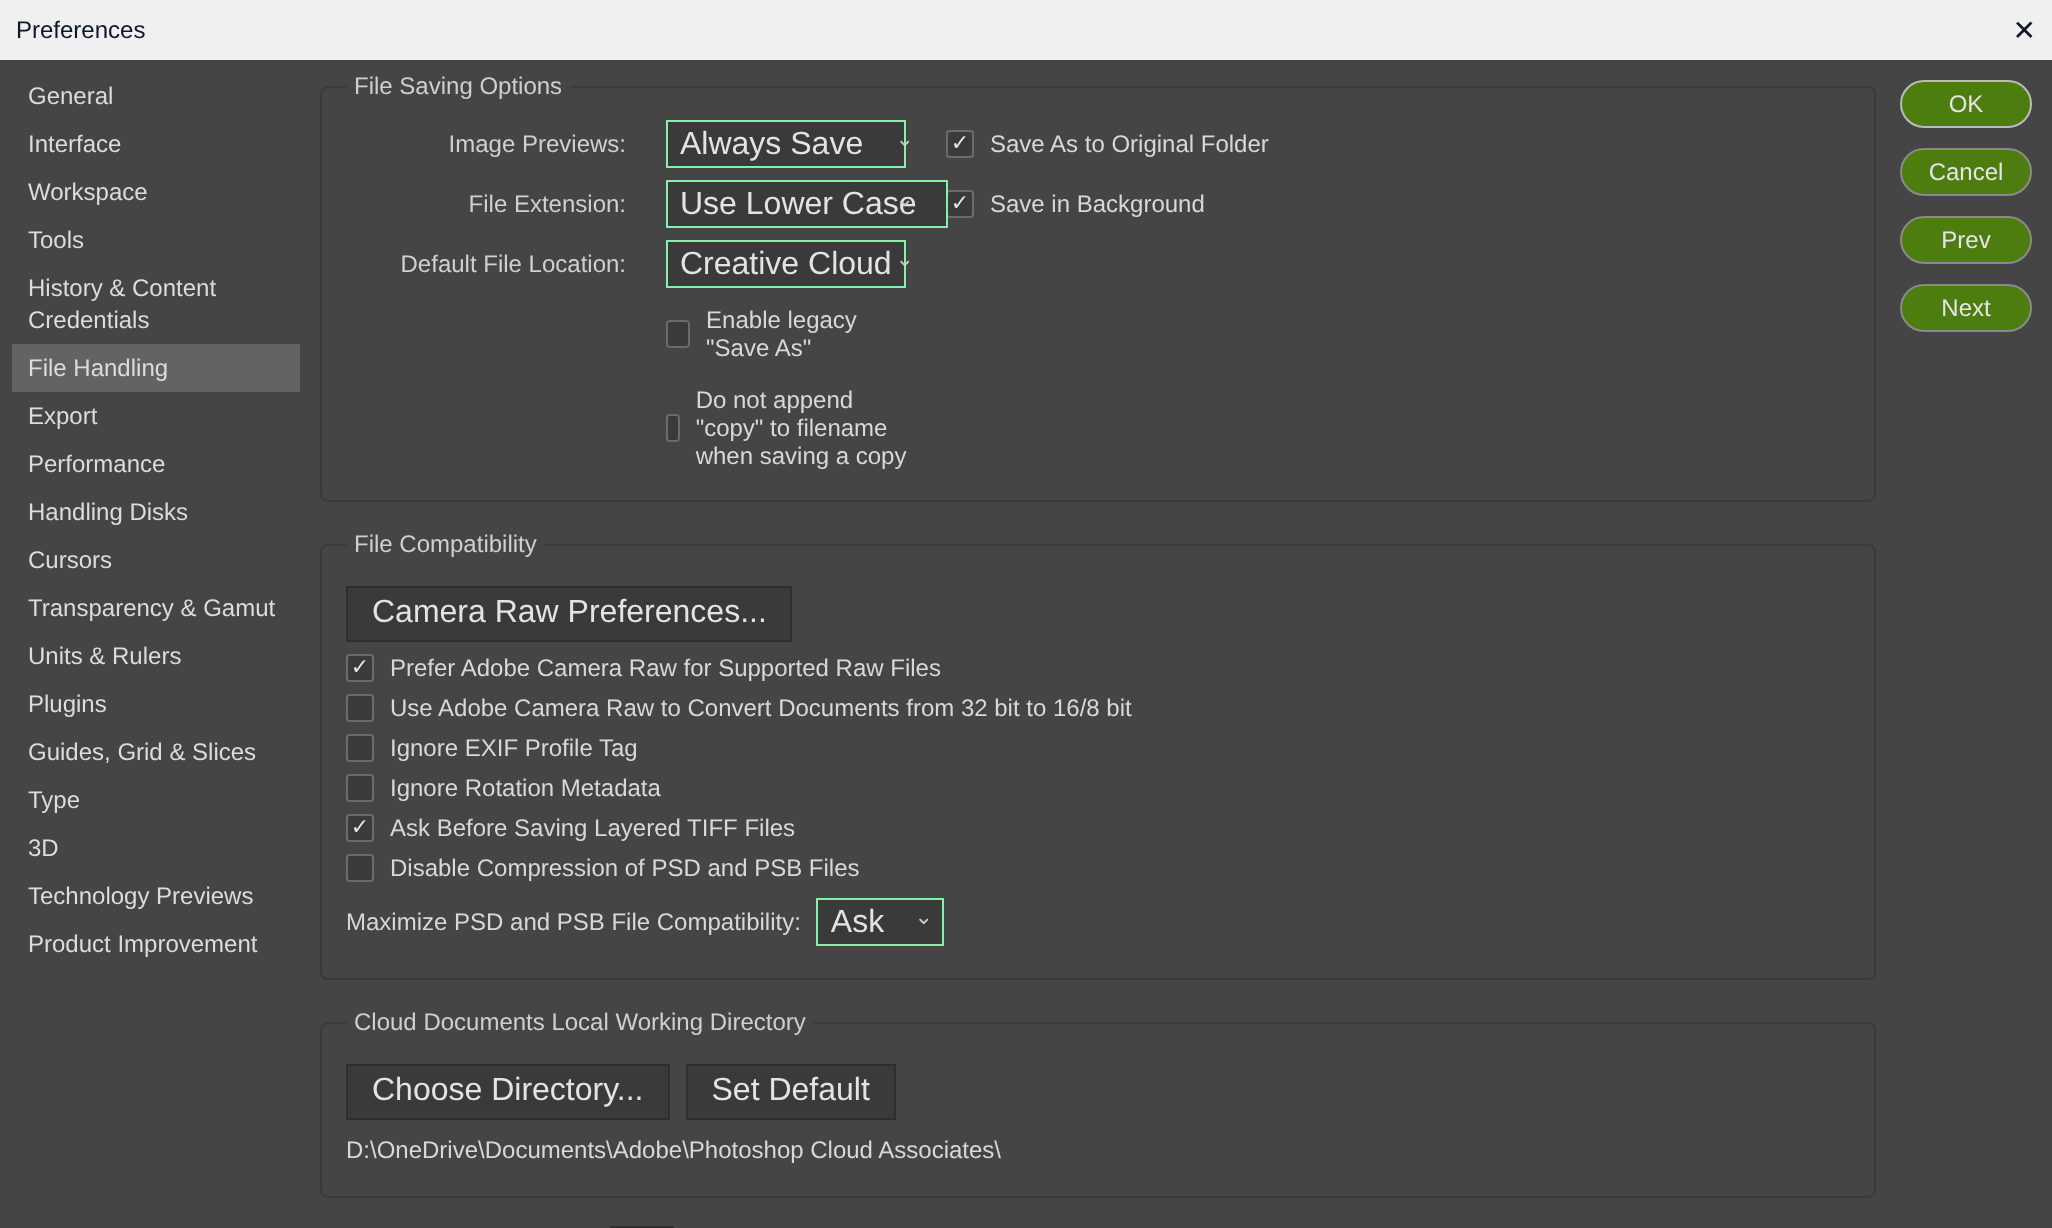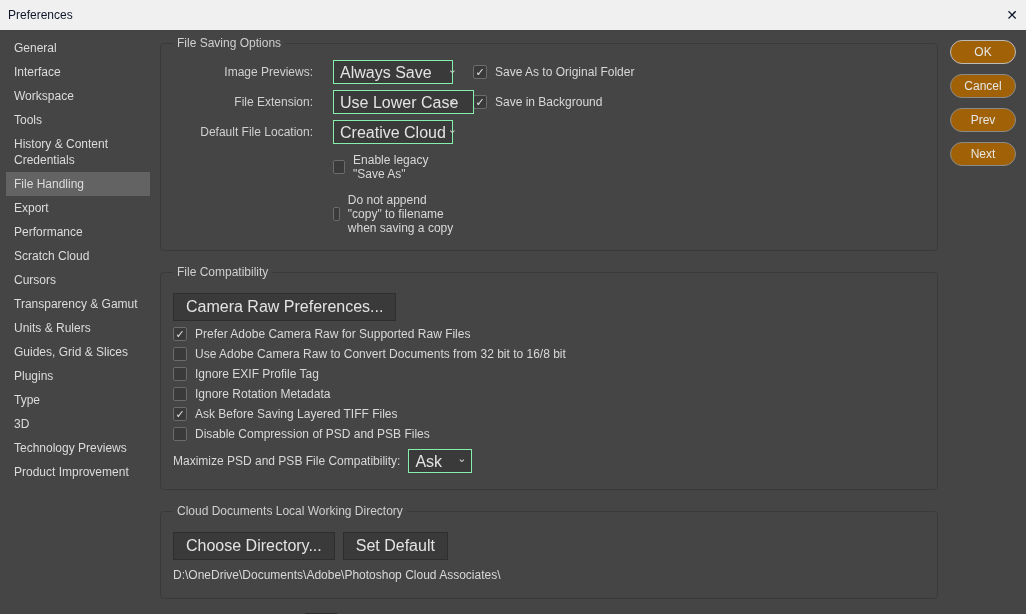--- a/index.html
+++ b/index.html
@@ -45,21 +45,21 @@
     overflow: hidden;
   }
   .right-buttons {
     width: 80px;
     padding: 10px 10px 0 4px;
     display: flex;
     flex-direction: column;
     gap: 10px;
   }
   .btn {
-    background: #a16207;
+    background: #4d7c0f;
     border: 1px solid #8a8a8a;
     border-radius: 14px;
     color: #e6e6e6;
     height: 24px;
     font-size: 12px;
     text-align: center;
     line-height: 22px;
     cursor: default;
   }
   .btn.primary { border-color: #bcbcbc; }
@@ -160,26 +160,26 @@
 <div class="dialog-body">
   <div class="sidebar" id="sidebar">
       <div class="sidebar-item">General</div>
       <div class="sidebar-item">Interface</div>
       <div class="sidebar-item">Workspace</div>
       <div class="sidebar-item">Tools</div>
       <div class="sidebar-item">History &amp; Content Credentials</div>
       <div class="sidebar-item selected">File Handling</div>
       <div class="sidebar-item">Export</div>
       <div class="sidebar-item">Performance</div>
-      <div class="sidebar-item">Scratch Cloud</div>
+      <div class="sidebar-item">Handling Disks</div>
       <div class="sidebar-item">Cursors</div>
       <div class="sidebar-item">Transparency &amp; Gamut</div>
       <div class="sidebar-item">Units &amp; Rulers</div>
+      <div class="sidebar-item">Plugins</div>
       <div class="sidebar-item">Guides, Grid &amp; Slices</div>
-      <div class="sidebar-item">Plugins</div>
       <div class="sidebar-item">Type</div>
       <div class="sidebar-item">3D</div>
       <div class="sidebar-item">Technology Previews</div>
       <div class="sidebar-item">Product Improvement</div>
     </div>
 
   <div class="main">
 
     <fieldset class="group">
       <legend>File Saving Options</legend>

